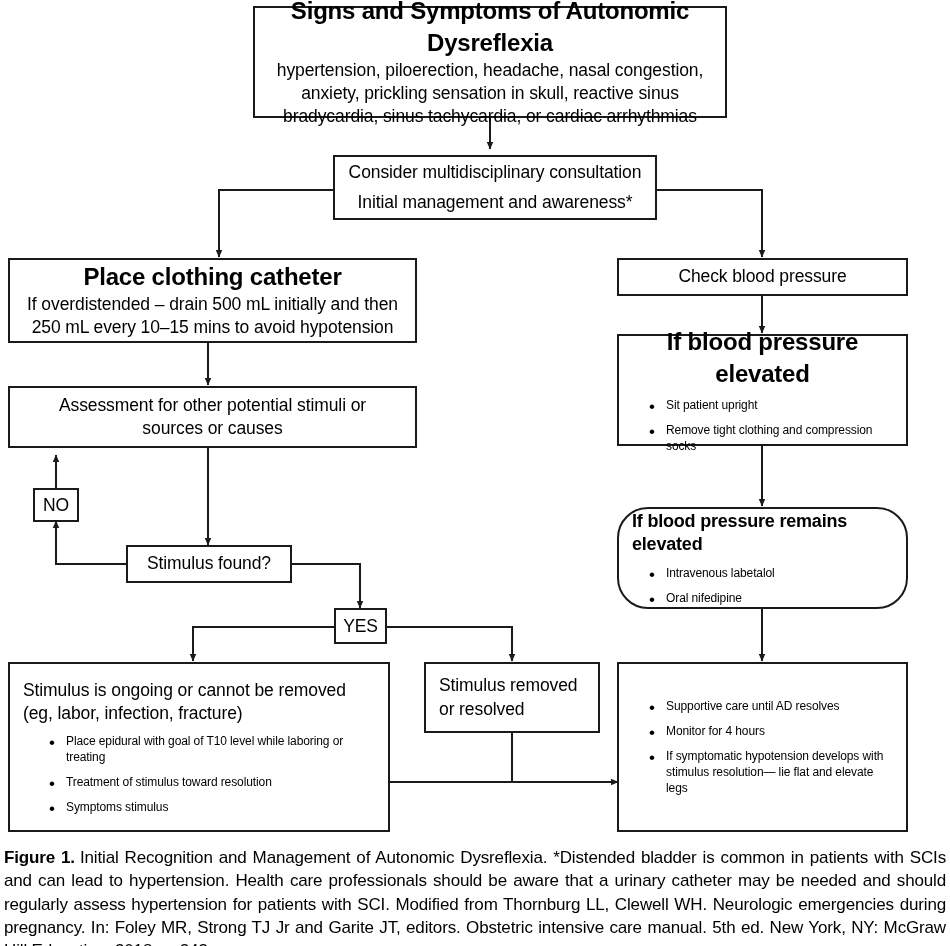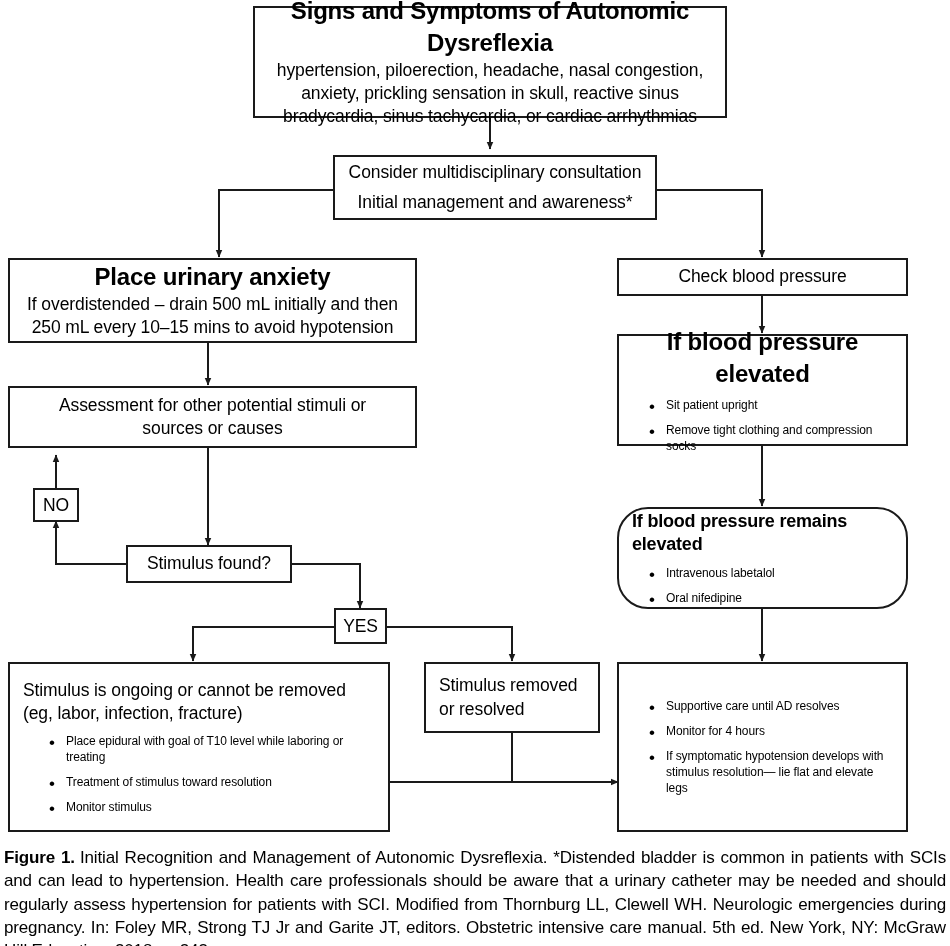--- a/index.html
+++ b/index.html
@@ -175,21 +175,21 @@
 
     <div class="node" style="left:333px; top:155px; width:324px; height:65px; padding:6px 12px;">
       <div class="node-inner">
         <div class="n-body">Consider multidisciplinary consultation</div>
         <div class="n-body" style="margin-top:6px;">Initial management and awareness*</div>
       </div>
     </div>
 
     <div class="node" style="left:8px; top:258px; width:409px; height:85px; padding:7px 12px;">
       <div class="node-inner">
-        <div class="n-title">Place urinary anxiety</div>
+        <div class="n-title">Place clothing catheter</div>
         <div class="n-body">If overdistended – drain 500 mL initially and then</div>
         <div class="n-body">250 mL every 10–15 mins to avoid hypotension</div>
       </div>
     </div>
 
     <div class="node" style="left:8px; top:386px; width:409px; height:62px; padding:5px 12px;">
       <div class="node-inner">
         <div class="n-body">Assessment for other potential stimuli or</div>
         <div class="n-body">sources or causes</div>
       </div>
@@ -209,21 +209,21 @@
       <span>YES</span>
     </div>
 
     <div class="node" style="left:8px; top:662px; width:382px; height:170px; padding:10px 13px;">
       <div class="node-inner">
         <div class="n-body-left">Stimulus is ongoing or cannot be removed</div>
         <div class="n-body-left">(eg, labor, infection, fracture)</div>
         <ul class="bullets" style="margin-top:8px; padding-left:23px;">
           <li>Place epidural with goal of T10 level while laboring or treating</li>
           <li>Treatment of stimulus toward resolution</li>
-          <li>Monitor stimulus</li>
+          <li>Symptoms stimulus</li>
         </ul>
       </div>
     </div>
 
     <div class="node" style="left:424px; top:662px; width:176px; height:71px; padding:8px 13px;">
       <div class="node-inner">
         <div class="n-body-left">Stimulus removed</div>
         <div class="n-body-left">or resolved</div>
       </div>
     </div>

